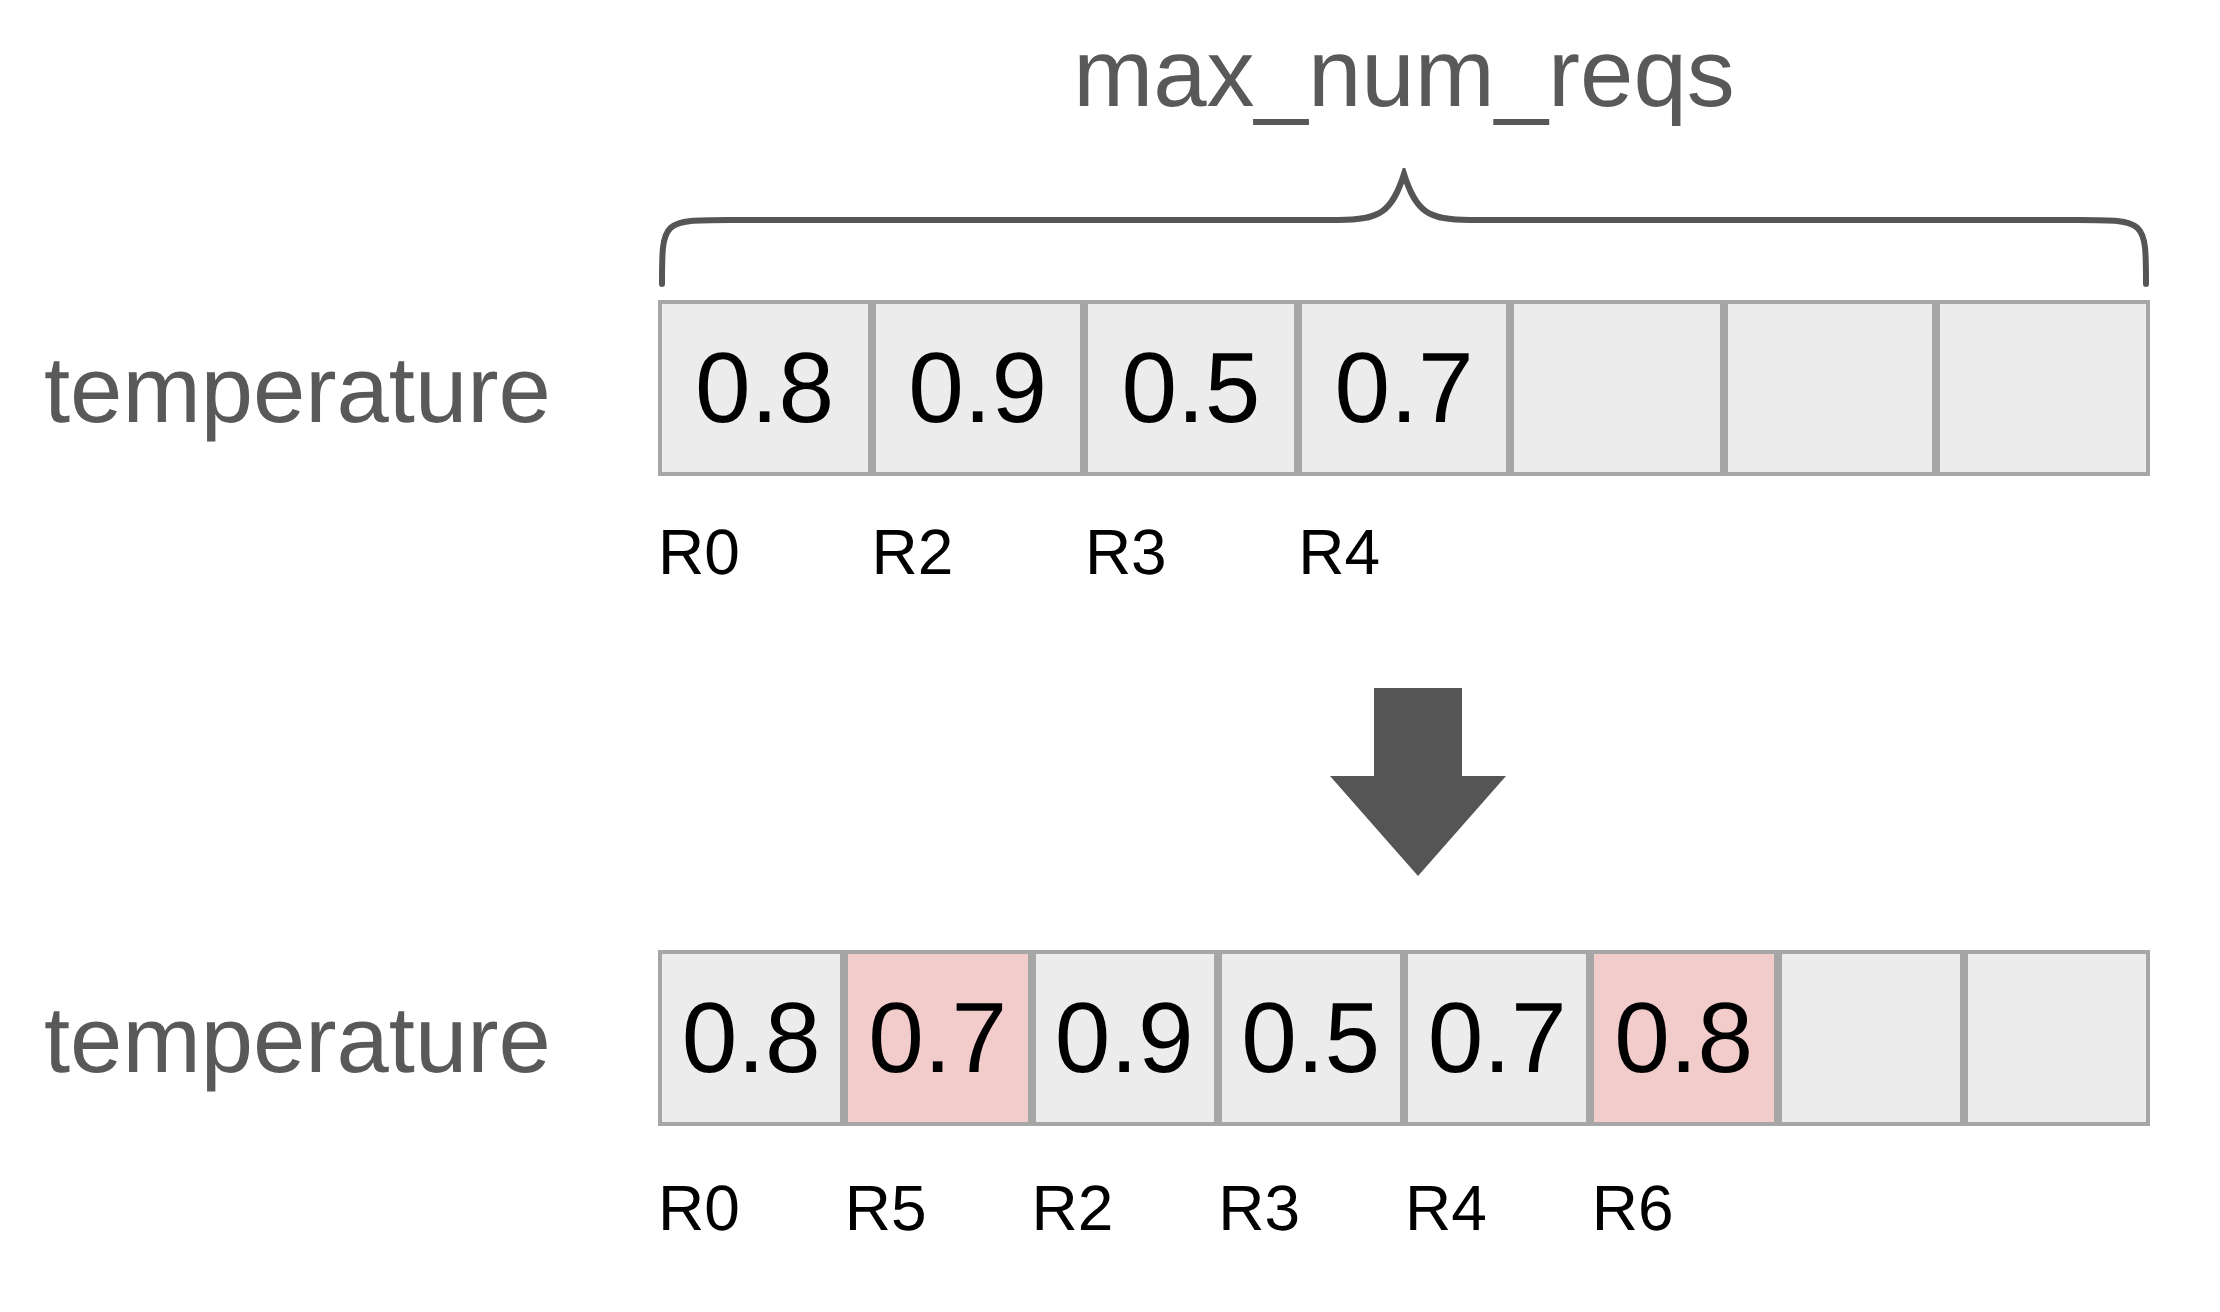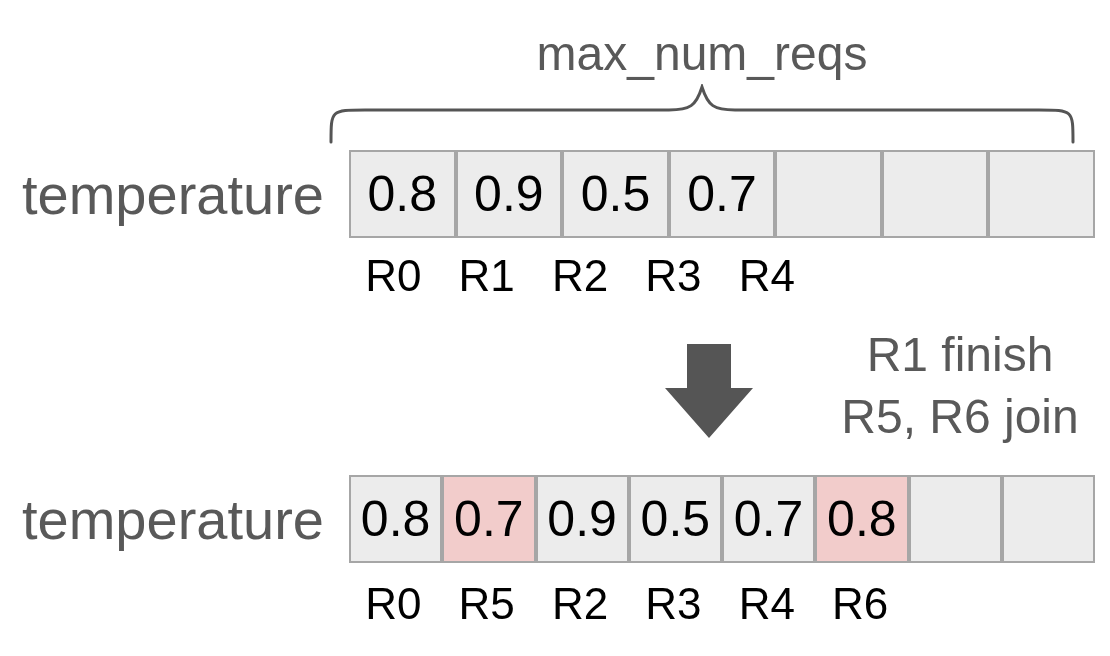--- a/index.html
+++ b/index.html
@@ -14,21 +14,21 @@
     height: 656px;
     background: var(--bg, #ffffff);
     overflow: hidden;
   }
   .muted {
     color: var(--muted-text, #595959);
   }
   .title {
     position: absolute;
     left: 329px;
-    top: 28px;
+    top: 12px;
     width: 746px;
     text-align: center;
     font-size: 48px;
     line-height: 52px;
     white-space: nowrap;
   }
   .brace-svg {
     position: absolute;
     left: 329px;
     top: 84px;
@@ -40,28 +40,28 @@
     stroke: var(--arrow, #555555);
     stroke-width: 3;
     stroke-linecap: round;
   }
   .temp-label {
     position: absolute;
     left: 22px;
     display: flex;
     align-items: center;
     height: 88px;
-    font-size: 56px;
+    font-size: 47px;
     white-space: nowrap;
   }
   .temp-label.row0 { top: 150px; }
   .temp-label.row1 { top: 475px; }
   .array-row {
     position: absolute;
-    left: 349px;
+    left: 329px;
     width: 746px;
     height: 88px;
     display: flex;
     gap: 0;
   }
   .array-row.row0 { top: 150px; }
   .array-row.row1 { top: 475px; }
   .cell {
     flex: 1 1 0;
     box-sizing: border-box;
@@ -80,22 +80,22 @@
     position: absolute;
     left: 329px;
     width: 746px;
     display: flex;
     gap: 1px;
   }
   .req-labels.row0 { top: 250px; }
   .req-labels.row1 { top: 578px; }
   .req-label {
     flex: 1 1 0;
-    text-align: right;
-    font-size: 44px;
+    text-align: left;
+    font-size: 32px;
     line-height: 52px;
     color: var(--value-text, #000000);
     white-space: nowrap;
   }
   .arrow-svg {
     position: absolute;
     left: 665px;
     top: 344px;
     width: 88px;
     height: 94px;
@@ -132,37 +132,32 @@
     <div class="cell">0.9</div>
     <div class="cell">0.5</div>
     <div class="cell">0.7</div>
     <div class="cell"></div>
     <div class="cell"></div>
     <div class="cell"></div>
   </div>
 
   <div class="req-labels row0">
     <div class="req-label">R0</div>
-    <div class="req-label">R1</div>
     <div class="req-label">R2</div>
     <div class="req-label">R3</div>
     <div class="req-label">R4</div>
     <div class="req-label"></div>
     <div class="req-label"></div>
     <div class="req-label"></div>
   </div>
 
   <svg class="arrow-svg" viewBox="0 0 88 94" aria-hidden="true">
     <polygon points="22,0 66,0 66,44 88,44 44,94 0,44 22,44"></polygon>
   </svg>
 
-  <div class="transition-note muted">
-    <div>R1 finish</div>
-    <div>R5, R6 join</div>
-  </div>
 
   <div class="temp-label muted row1">temperature</div>
 
   <div class="array-row row1">
     <div class="cell">0.8</div>
     <div class="cell highlight">0.7</div>
     <div class="cell">0.9</div>
     <div class="cell">0.5</div>
     <div class="cell">0.7</div>
     <div class="cell highlight">0.8</div>

